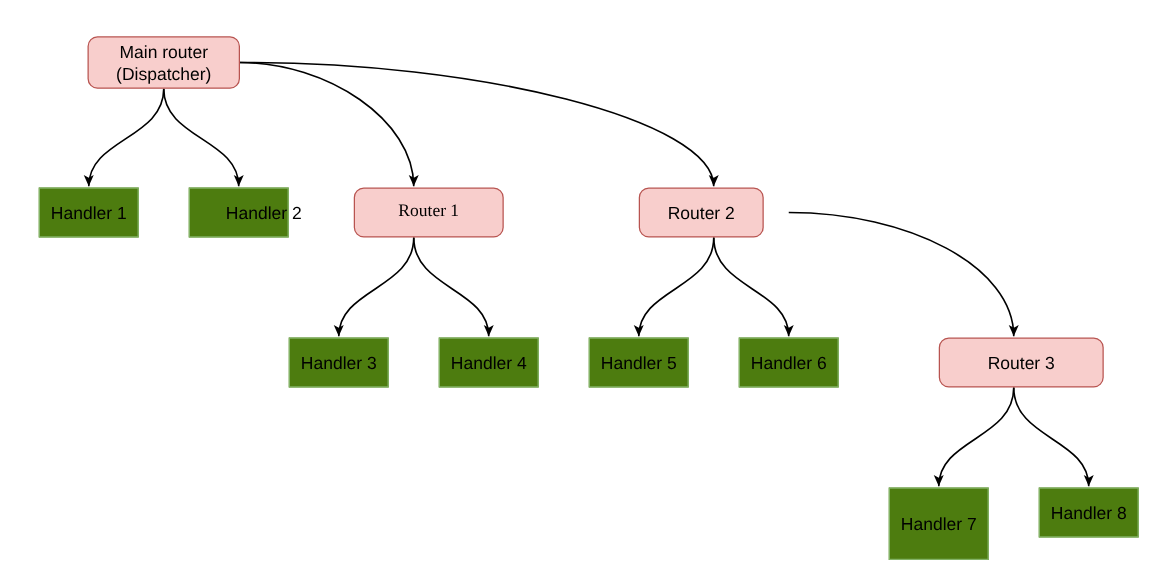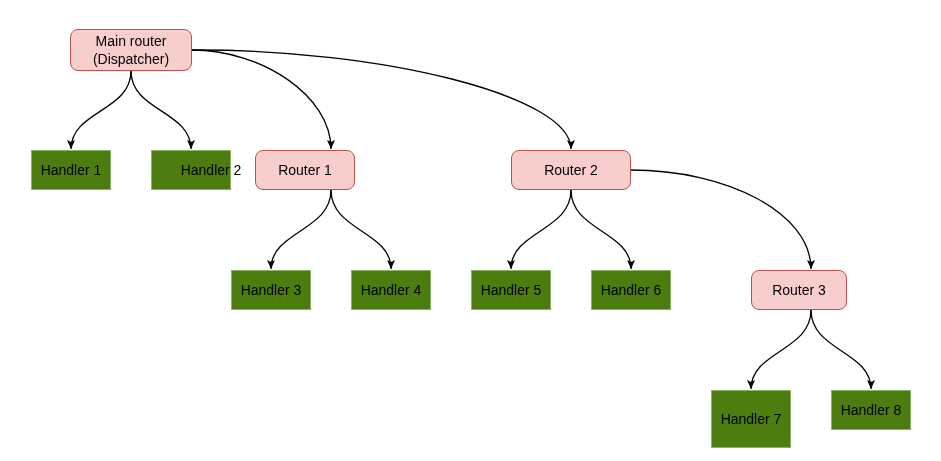--- a/index.html
+++ b/index.html
@@ -42,27 +42,27 @@
   }
   .handler {
     background: #4d7c0f;
     border: 1px solid #82b366;
     border-radius: 0;
   }
   
   .n-main { left: 70px;  top: 29px;  width: 122px; height: 42px; }
   .n-h1   { left: 31px;  top: 150px; width: 80px;  height: 40px; }
   .n-h2   { left: 151px; top: 150px; width: 80px;  height: 40px; padding-left: 40px; }
-  .n-r1   { left: 255px; top: 150px; width: 100px; height: 40px; }
-  .n-r2   { left: 511px; top: 150px; width: 120px; height: 40px; }
+  .n-r1   { left: 283px; top: 150px; width: 120px; height: 40px; font-family: Liberation Serif, serif; }
+  .n-r2   { left: 511px; top: 150px; width: 100px; height: 40px; }
   .n-h3   { left: 231px; top: 270px; width: 80px;  height: 40px; }
   .n-h4   { left: 351px; top: 270px; width: 80px;  height: 40px; }
   .n-h5   { left: 471px; top: 270px; width: 80px;  height: 40px; }
   .n-h6   { left: 591px; top: 270px; width: 80px;  height: 40px; }
-  .n-r3   { left: 751px; top: 270px; width: 96px; height: 40px; }
+  .n-r3   { left: 751px; top: 270px; width: 132px; height: 40px; }
   .n-h7   { left: 711px; top: 390px; width: 80px;  height: 58px; }
   .n-h8   { left: 831px; top: 390px; width: 80px;  height: 40px; }
   .edge {
     fill: none;
     stroke: #000000;
     stroke-width: 1.3;
   }
 </style>
 </head>
 <body>

